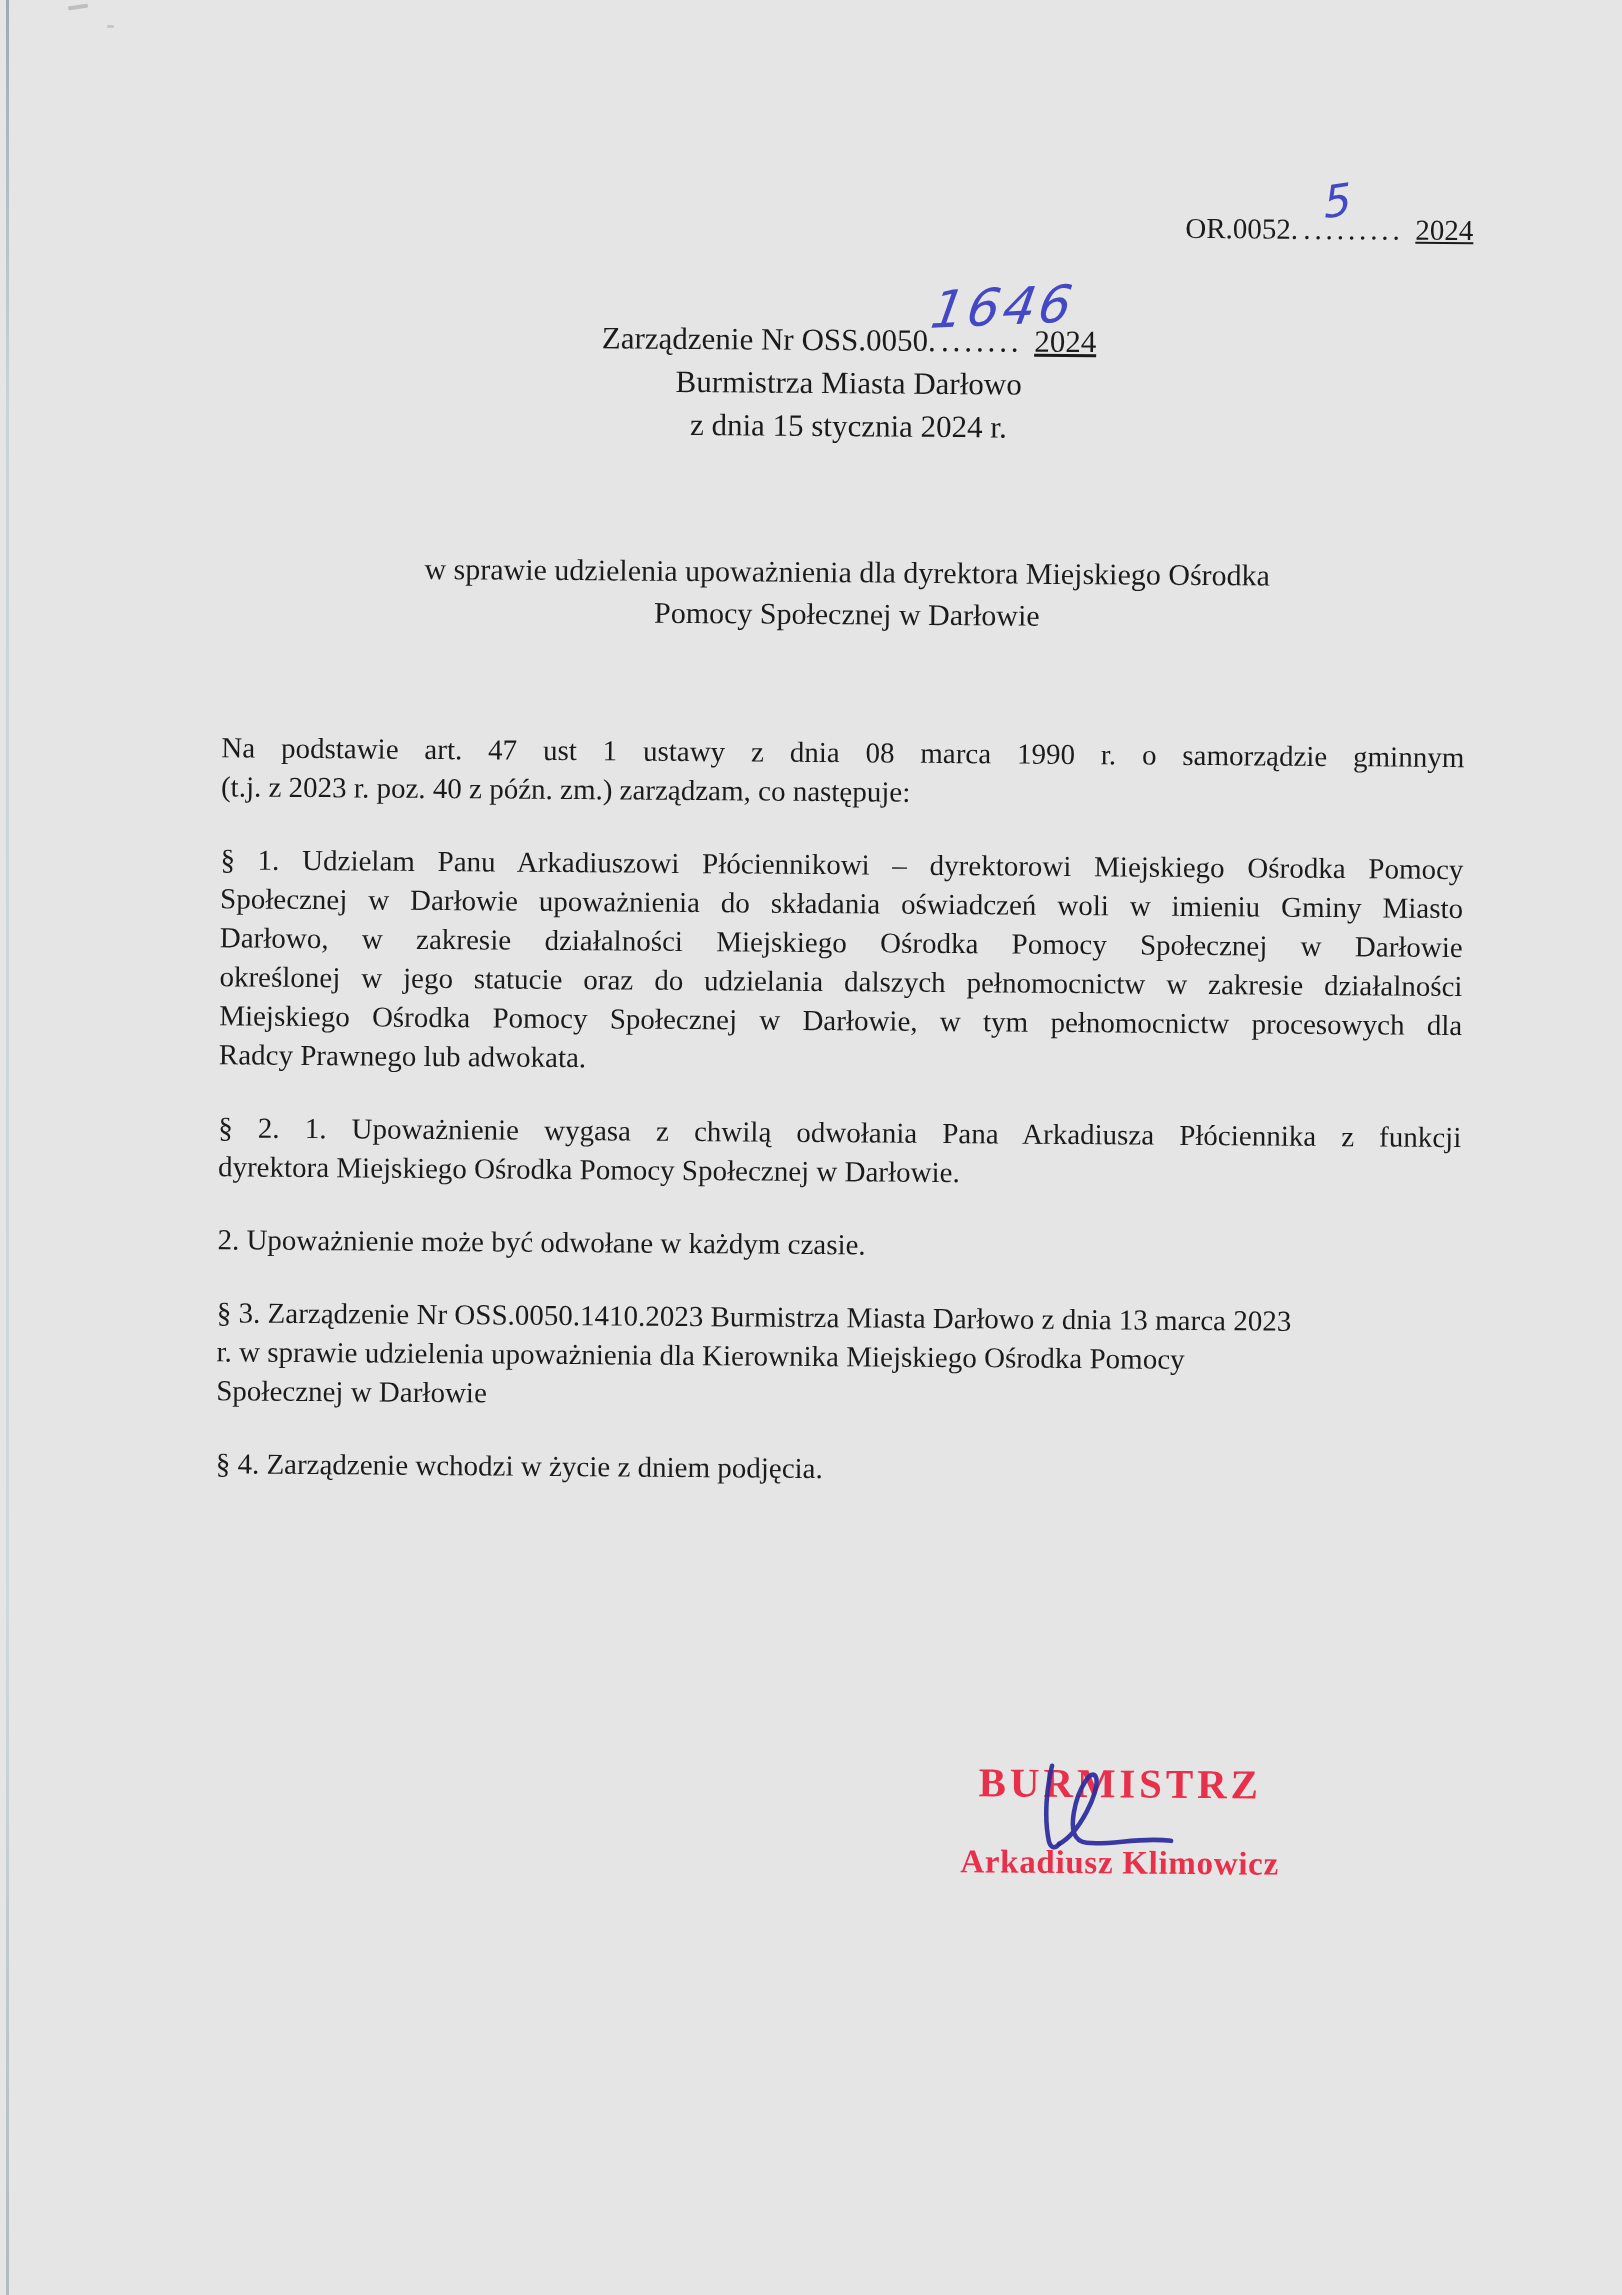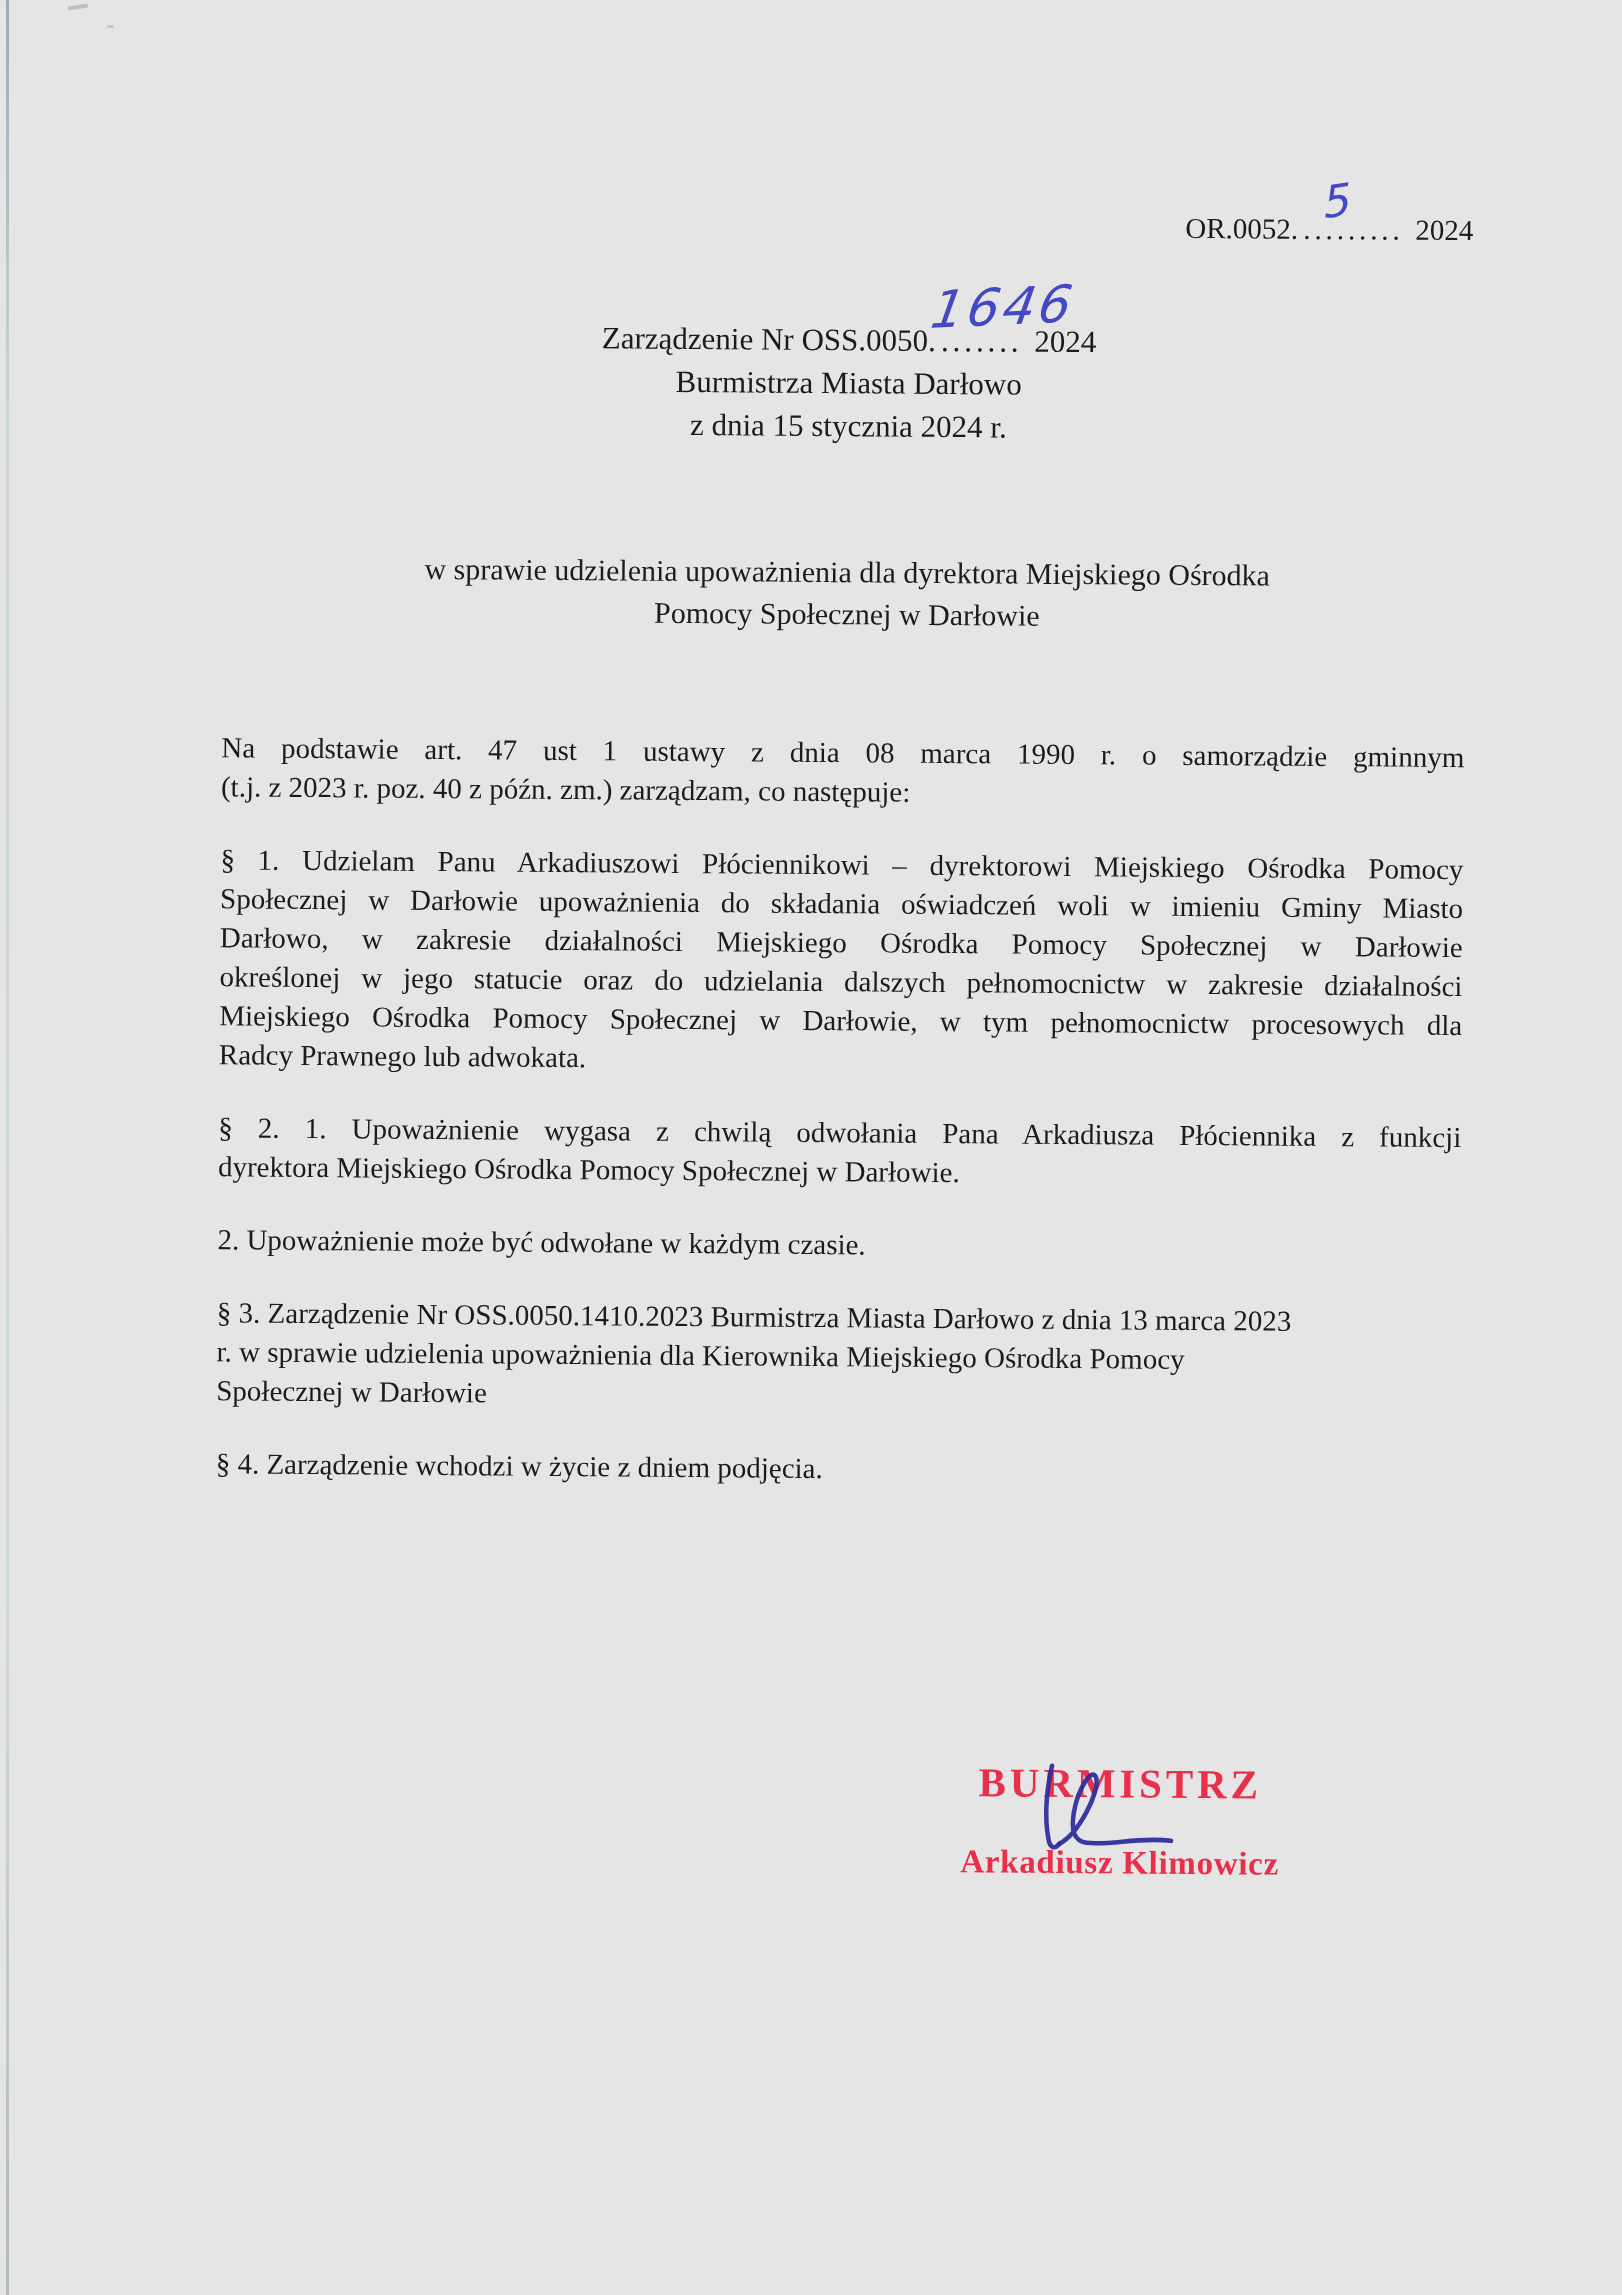--- a/index.html
+++ b/index.html
@@ -24,21 +24,21 @@
   .or-ref{position:absolute;top:209px;right:156px;font-size:29px;white-space:nowrap;}
   .dots{letter-spacing:3.9px;}
   .dots-wrap{position:relative;display:inline-block;margin:0 5.2px;}
   .hand{
     position:absolute;z-index:3;
     font-family:"DejaVu Sans",sans-serif;font-style:italic;
     color:var(--ink-blue,#4348c4);white-space:nowrap;
   }
   .hand-five{left:20%;top:-38px;font-size:44px;transform:rotate(-9deg) skewX(-6deg);}
   .hand-1646{left:-9.2px;top:-34px;font-size:51px;letter-spacing:3.3px;transform:rotate(-3deg) skewX(-12deg);}
-  .year{margin-left:6.5px;}
+  .year{margin-left:6.5px;text-decoration:underline;}
 
   .centered{position:absolute;left:65px;width:1557px;text-align:center;}
   .title-block{top:318px;font-size:31px;line-height:43px;}
   .subject{top:551px;font-size:30px;line-height:42px;}
 
   .doc-body{position:absolute;left:219px;top:733px;width:1243px;font-size:29px;line-height:39px;}
   .para{margin-bottom:34px;}
   .para.justify .line{text-align:justify;text-align-last:justify;}
   .para.justify .line.last{text-align-last:left;}
 

